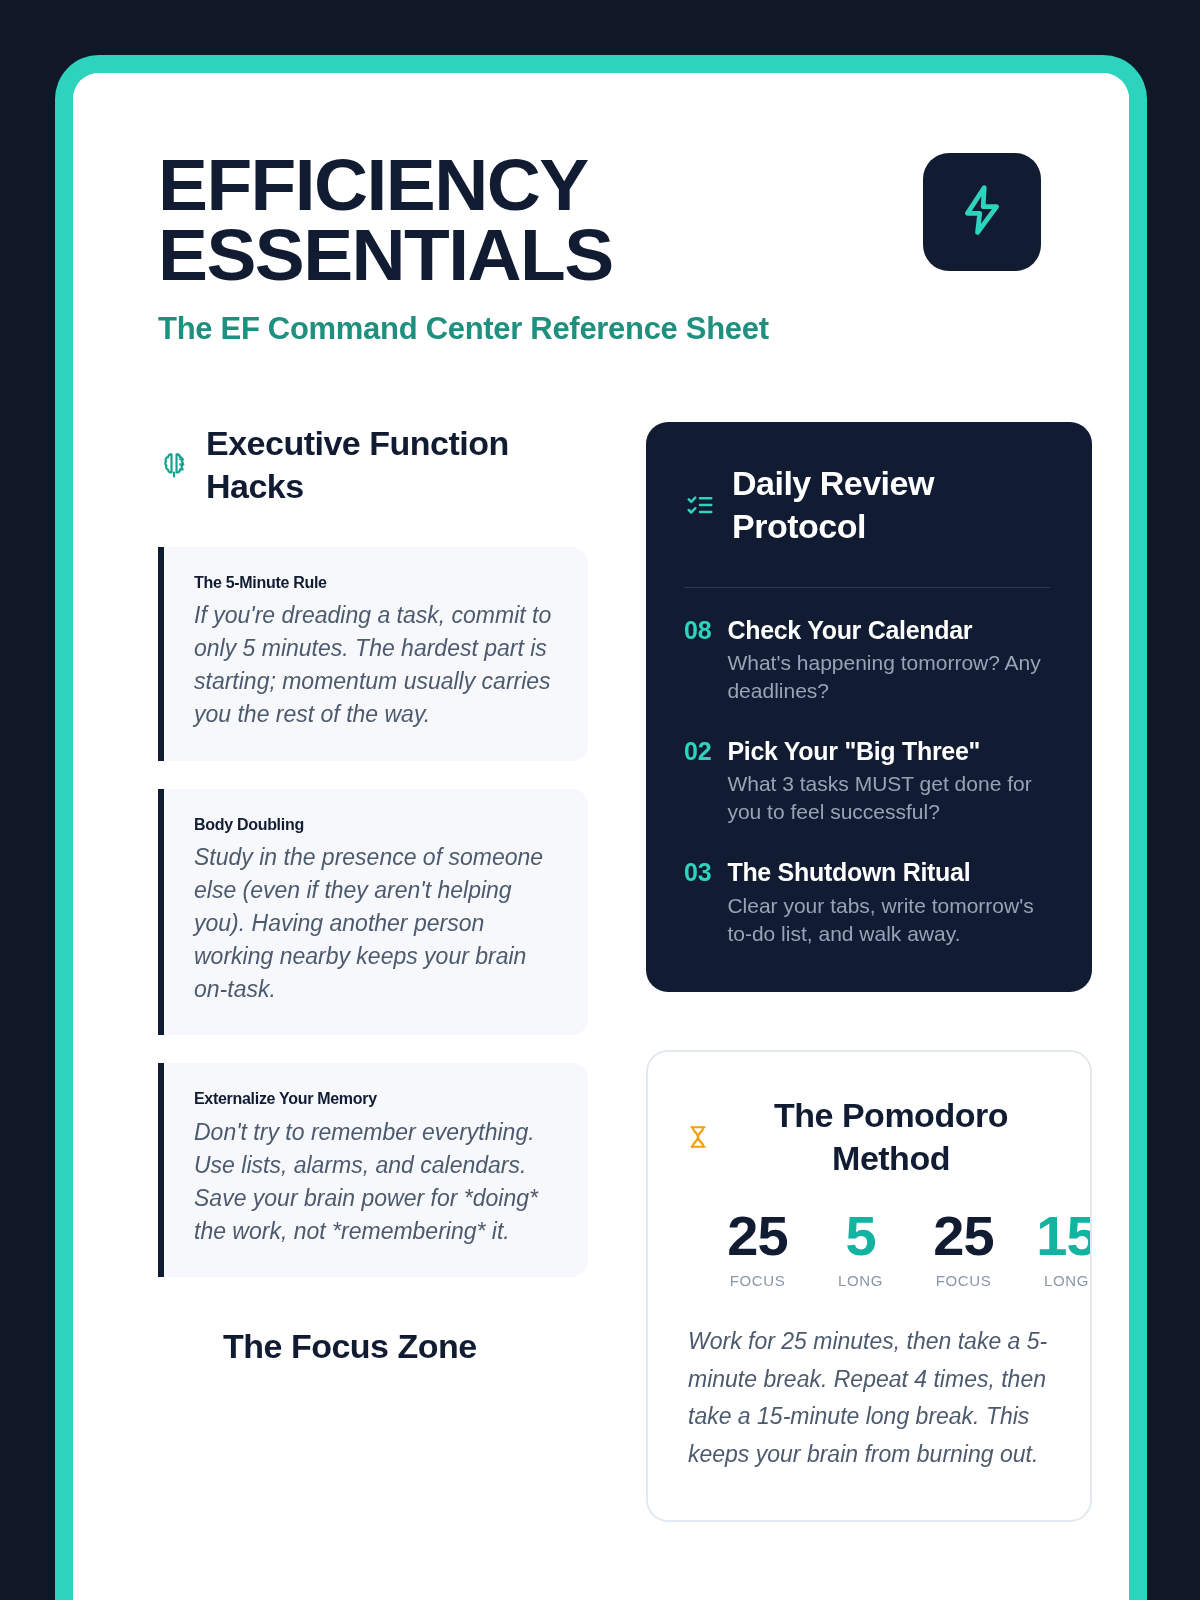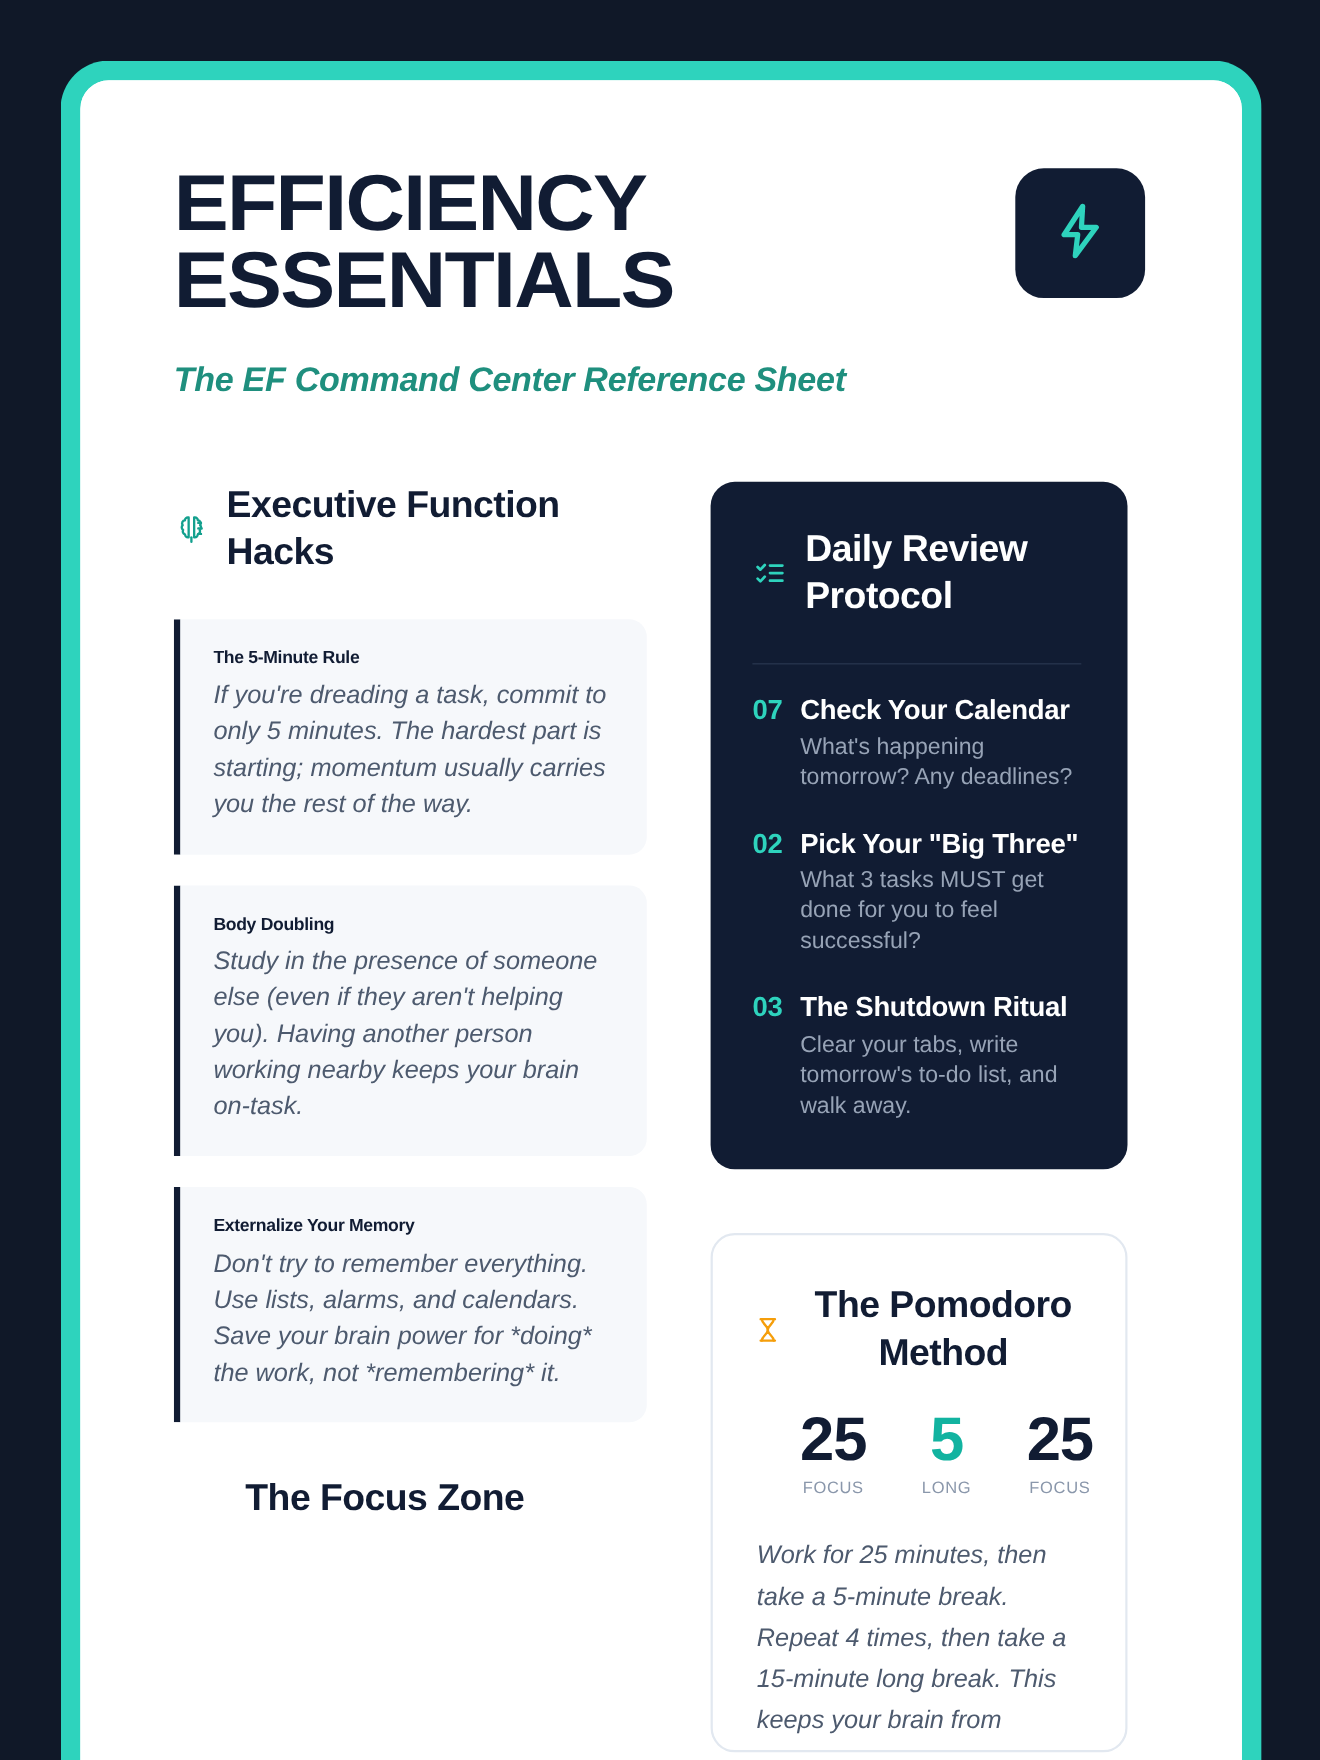--- a/index.html
+++ b/index.html
@@ -52,24 +52,23 @@
     line-height: 0.97;
     letter-spacing: -1.5px;
     color: #111c33;
     text-transform: uppercase;
     transform: scaleX(1.04);
     transform-origin: left center;
     max-width: 680px;
   }
 
   .subtitle {
-    margin-top: 34px;
+    margin-top: 18px;
     font-size: 31px;
     font-weight: 700;
-    font-style: italic;
     line-height: 1.32;
     color: #1f8f7e;
     letter-spacing: -0.3px;
     max-width: 700px;
   }
 
   #logo-badge {
     position: absolute;
     right: 88px;
     top: 80px;
@@ -85,21 +84,21 @@
   
   #columns {
     display: flex;
     gap: 58px;
     padding: 0 0 0 85px;
     margin-top: 72px;
     align-items: flex-start;
   }
 
   #col-left  { width: 430px; flex: none; }
-  #col-right { width: 379px; flex: none; }
+  #col-right { width: 446px; flex: none; }
 
   
   .section-head {
     display: flex;
     align-items: center;
     gap: 16px;
     margin-bottom: 38px;
   }
 
   .section-head .sh-icon {
@@ -318,21 +317,21 @@
                 <path d="M3 16l2 2 3.2-3.4"></path>
                 <path d="M12 6.5h9M12 12h9M12 17.5h9"></path>
               </svg>
             </span>
             <div class="sh-text">Daily Review Protocol</div>
           </div>
 
           <div class="panel-divider"></div>
 
           <div class="step">
-            <div class="step-num">07</div>
+            <div class="step-num">08</div>
             <div>
               <div class="step-title">Check Your Calendar</div>
               <div class="step-desc">What's happening tomorrow? Any deadlines?</div>
             </div>
           </div>
 
           <div class="step">
             <div class="step-num">02</div>
             <div>
               <div class="step-title">Pick Your "Big Three"</div>

